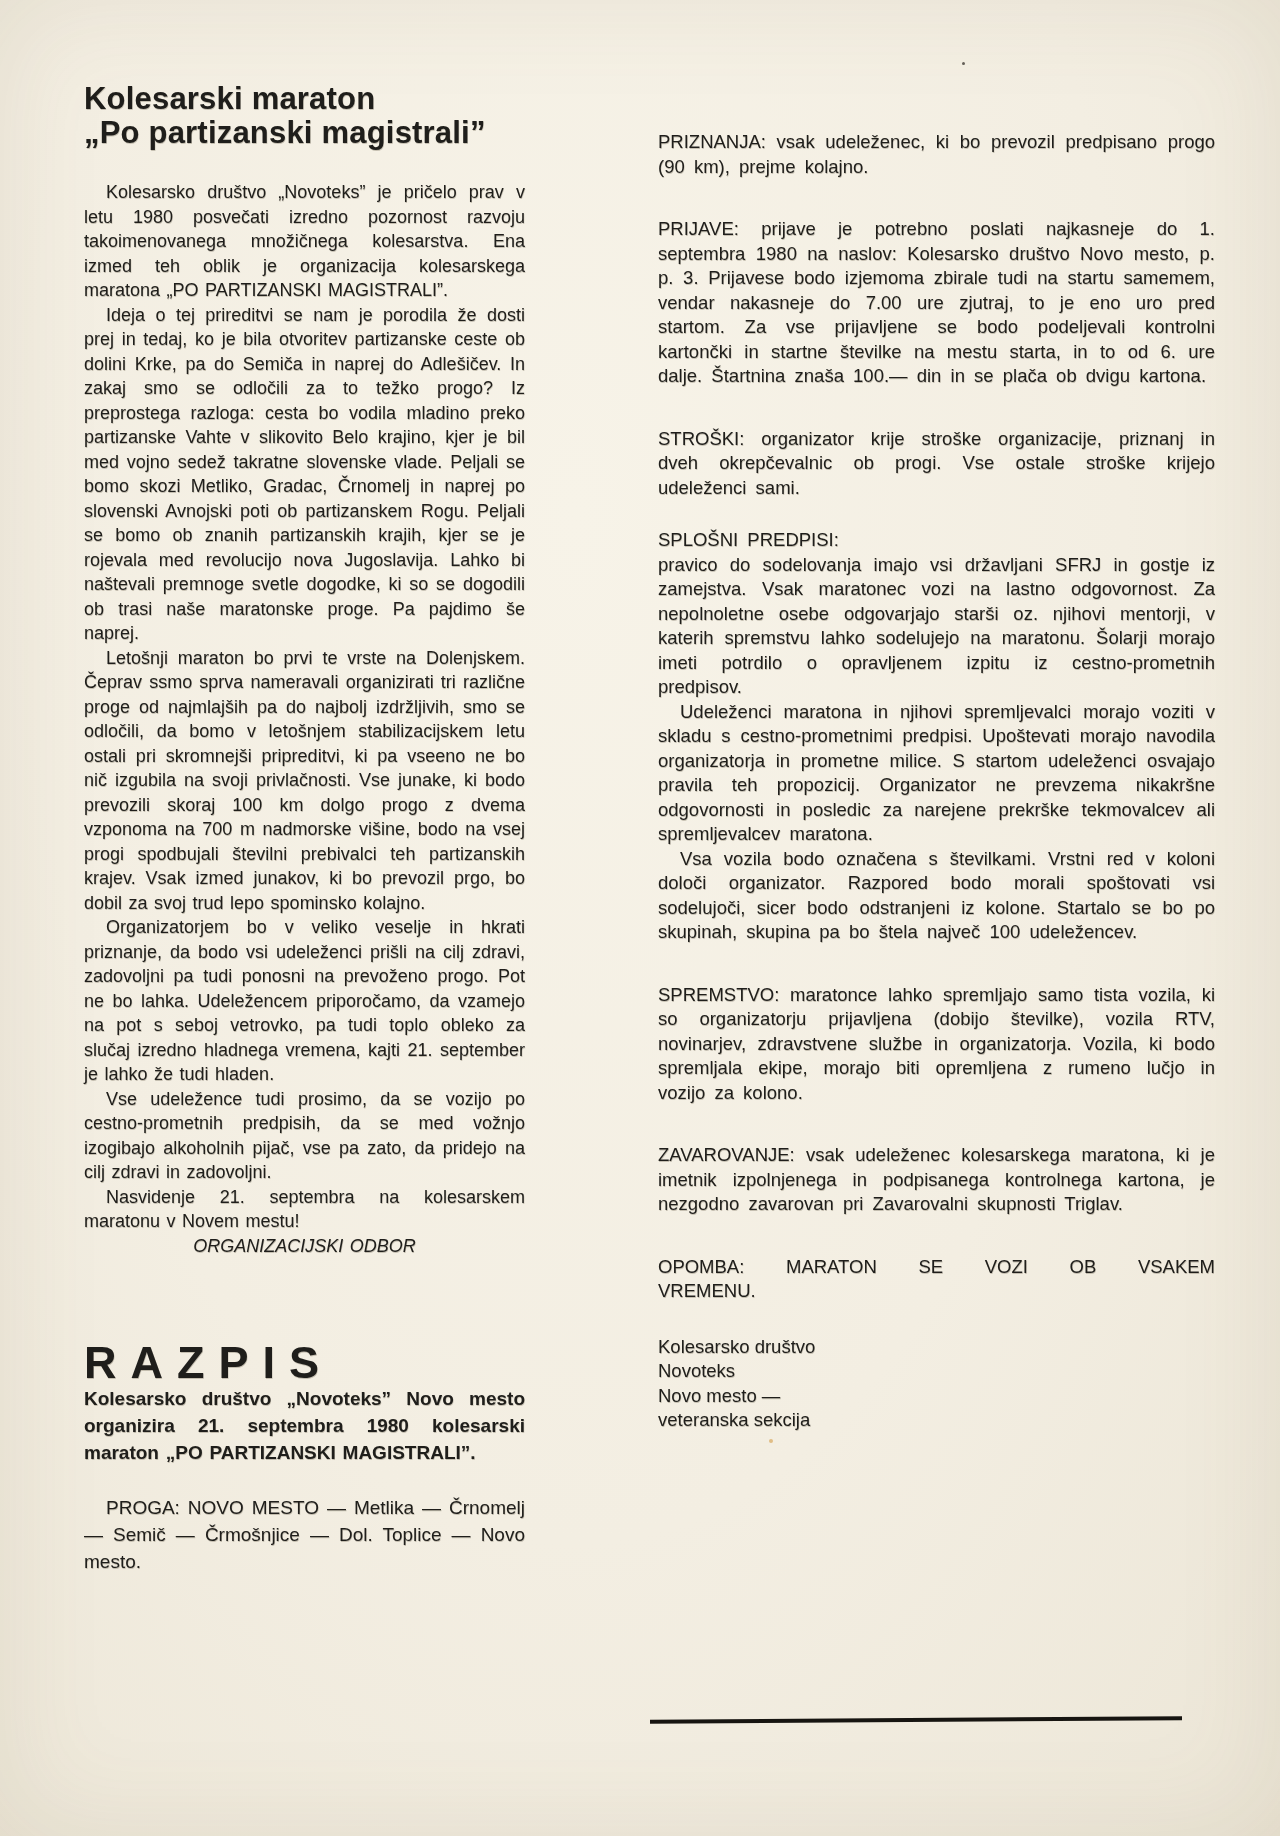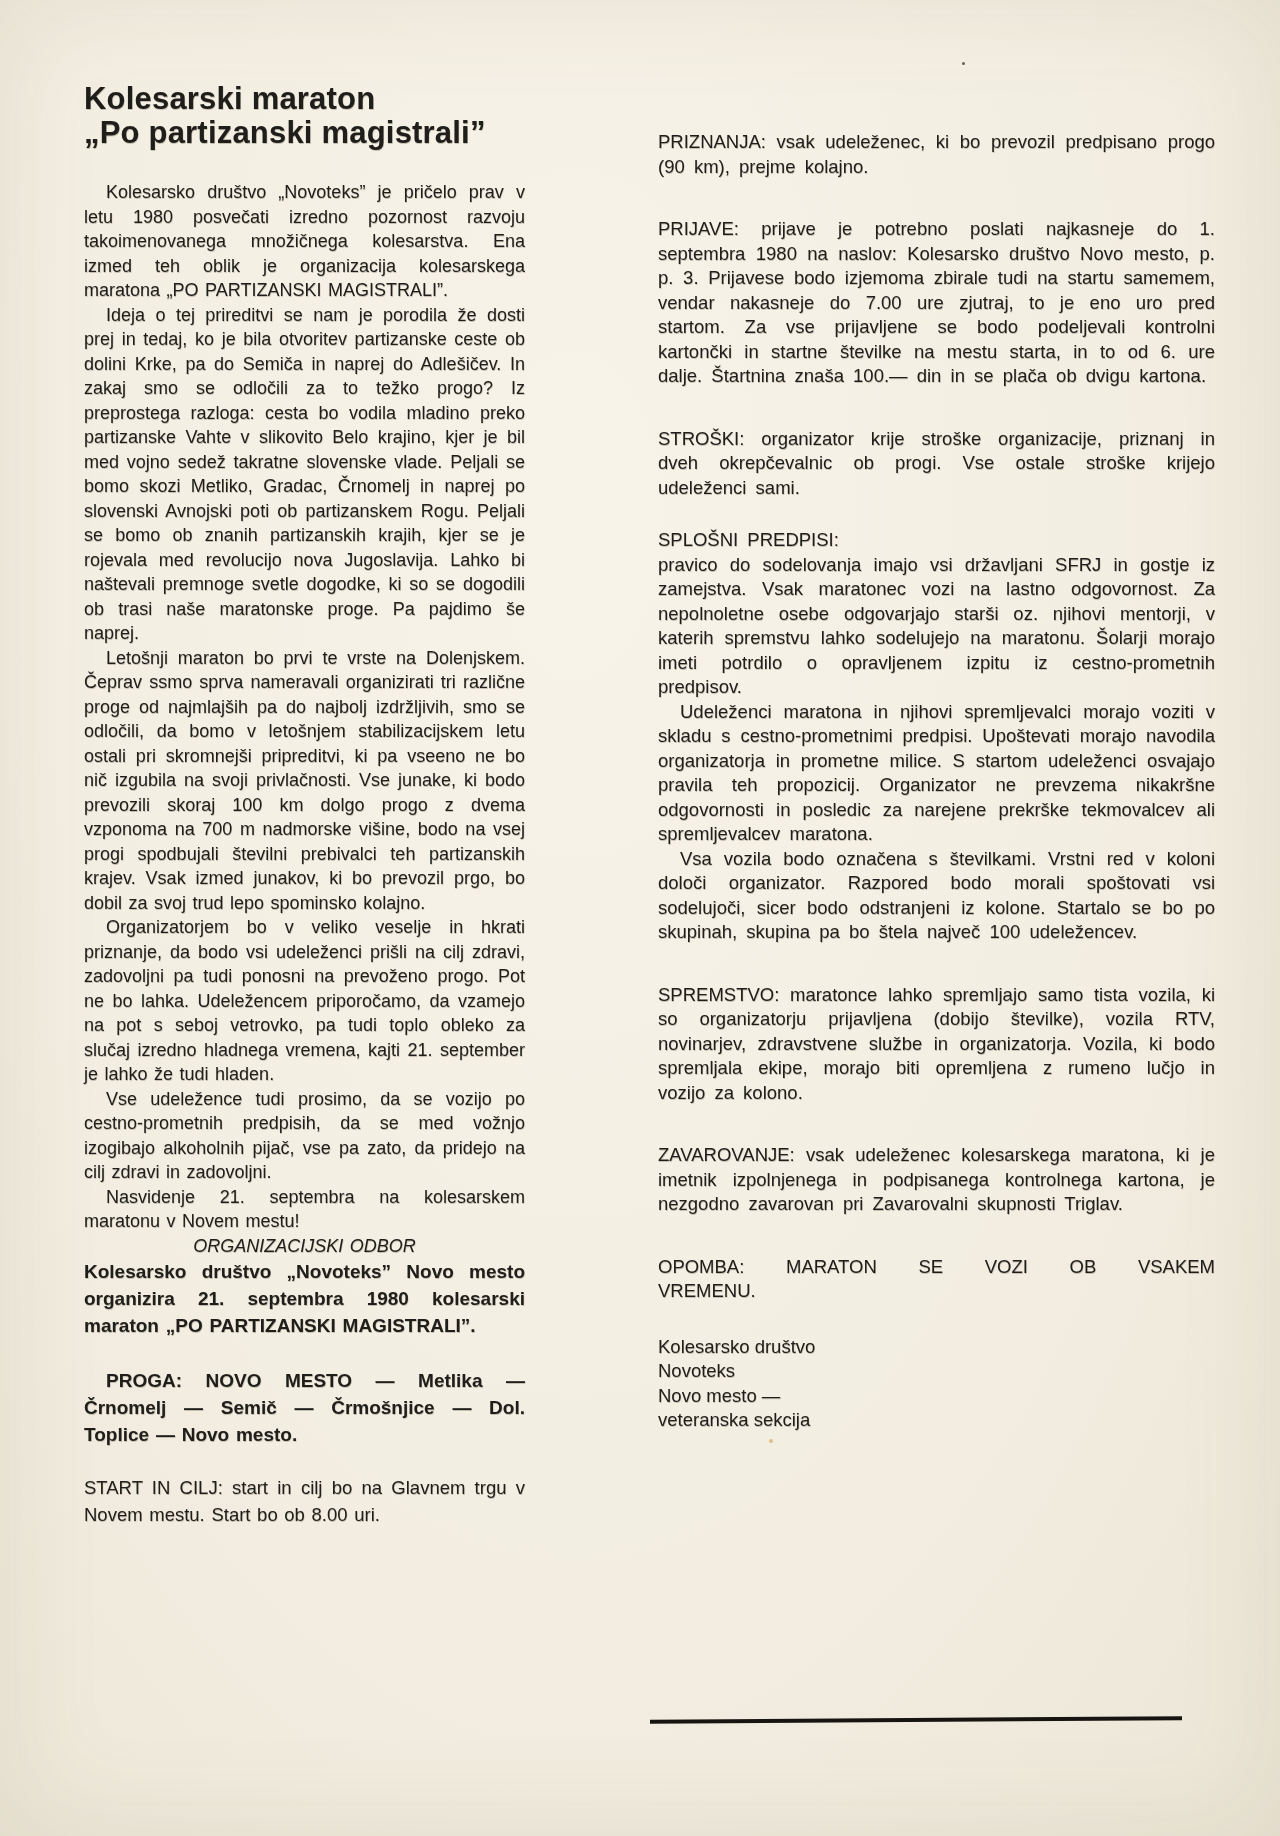--- a/index.html
+++ b/index.html
@@ -29,21 +29,21 @@
 
   .title { margin: 0; font-size: 31px; font-weight: bold; letter-spacing: 0.2px; line-height: 1.1; }
   .title-1 { padding-top: 82px; }
   .title-2 { }
   .body-start { margin-top: 30px; }
 
   .signoff { text-align: center; font-style: italic; }
 
   .razpis { margin: 82px 0 0; font-size: 45px; font-weight: bold; letter-spacing: 14px; line-height: 1; }
   .razpis-intro { font-weight: bold; font-size: 19px; line-height: 27px; }
-  .proga  { margin-top: 28px; font-weight: bold; font-size: 19px; line-height: 27px; }
+  .proga  { margin-top: 28px; font-weight: normal; font-size: 19px; line-height: 27px; }
   .start  { margin-top: 26px; font-size: 18.5px; line-height: 27px; }
 
   .col-right p { font-size: 18.5px; word-spacing: 4px; }
   .r-first { padding-top: 130px; }
   .sec { margin-top: 38px; }
   .sec-tight { margin-top: 28px; }
   .nosp { margin-top: 0; }
   .opomba-l1 { text-align-last: justify; }
   .signature { margin-top: 31px; padding-right: 32px; text-align: left; font-size: 18.5px; line-height: 24.5px; }
 
@@ -69,24 +69,24 @@
 
     <p class="indent body-start">Kolesarsko društvo „Novoteks” je pričelo prav v letu 1980 posvečati izredno pozornost razvoju takoimenovanega množičnega kolesarstva. Ena izmed teh oblik je organizacija kolesarskega maratona „PO PARTIZANSKI MAGISTRALI”.</p>
     <p class="indent">Ideja o tej prireditvi se nam je porodila že dosti prej in tedaj, ko je bila otvoritev partizanske ceste ob dolini Krke, pa do Semiča in naprej do Adlešičev. In zakaj smo se odločili za to težko progo? Iz preprostega razloga: cesta bo vodila mladino preko partizanske Vahte v slikovito Belo krajino, kjer je bil med vojno sedež takratne slovenske vlade. Peljali se bomo skozi Metliko, Gradac, Črnomelj in naprej po slovenski Avnojski poti ob partizanskem Rogu. Peljali se bomo ob znanih partizanskih krajih, kjer se je rojevala med revolucijo nova Jugoslavija. Lahko bi naštevali premnoge svetle dogodke, ki so se dogodili ob trasi naše maratonske proge. Pa pajdimo še naprej.</p>
     <p class="indent">Letošnji maraton bo prvi te vrste na Dolenjskem. Čeprav ssmo sprva nameravali organizirati tri različne proge od najmlajših pa do najbolj izdržljivih, smo se odločili, da bomo v letošnjem stabilizacijskem letu ostali pri skromnejši pripreditvi, ki pa vseeno ne bo nič izgubila na svoji privlačnosti. Vse junake, ki bodo prevozili skoraj 100 km dolgo progo z dvema vzponoma na 700 m nadmorske višine, bodo na vsej progi spodbujali številni prebivalci teh partizanskih krajev. Vsak izmed junakov, ki bo prevozil prgo, bo dobil za svoj trud lepo spominsko kolajno.</p>
     <p class="indent">Organizatorjem bo v veliko veselje in hkrati priznanje, da bodo vsi udeleženci prišli na cilj zdravi, zadovoljni pa tudi ponosni na prevoženo progo. Pot ne bo lahka. Udeležencem priporočamo, da vzamejo na pot s seboj vetrovko, pa tudi toplo obleko za slučaj izredno hladnega vremena, kajti 21. september je lahko že tudi hladen.</p>
     <p class="indent">Vse udeležence tudi prosimo, da se vozijo po cestno-prometnih predpisih, da se med vožnjo izogibajo alkoholnih pijač, vse pa zato, da pridejo na cilj zdravi in zadovoljni.</p>
     <p class="indent">Nasvidenje 21. septembra na kolesarskem maratonu v Novem mestu!</p>
 
     <p class="signoff">ORGANIZACIJSKI ODBOR</p>
 
+    <h2 class="razpis">RAZPIS</h2>
 
     <p class="razpis-intro">Kolesarsko društvo „Novoteks” Novo mesto organizira 21. septembra 1980 kolesarski maraton „PO PARTIZANSKI MAGISTRALI”.</p>
     <p class="proga indent">PROGA: NOVO MESTO — Metlika — Črnomelj — Semič — Črmošnjice — Dol. Toplice — Novo mesto.</p>
-    <p class="start">START IN CILJ: start in cilj bo na Glavnem trgu v Novem mestu. Start bo ob 8.00 uri.</p>
   </section>
 
   <section class="col col-right">
     <p class="r-first">PRIZNANJA: vsak udeleženec, ki bo prevozil predpisano progo (90 km), prejme kolajno.</p>
     <p class="sec">PRIJAVE: prijave je potrebno poslati najkasneje do 1. septembra 1980 na naslov: Kolesarsko društvo Novo mesto, p. p. 3. Prijavese bodo izjemoma zbirale tudi na startu samemem, vendar nakasneje do 7.00 ure zjutraj, to je eno uro pred startom. Za vse prijavljene se bodo podeljevali kontrolni kartončki in startne številke na mestu starta, in to od 6. ure dalje. Štartnina znaša 100.— din in se plača ob dvigu kartona.</p>
     <p class="sec">STROŠKI: organizator krije stroške organizacije, priznanj in dveh okrepčevalnic ob progi. Vse ostale stroške krijejo udeleženci sami.</p>
     <p class="sec-tight">SPLOŠNI PREDPISI:</p>
     <p class="nosp">pravico do sodelovanja imajo vsi državljani SFRJ in gostje iz zamejstva. Vsak maratonec vozi na lastno odgovornost. Za nepolnoletne osebe odgovarjajo starši oz. njihovi mentorji, v katerih spremstvu lahko sodelujejo na maratonu. Šolarji morajo imeti potrdilo o opravljenem izpitu iz cestno-prometnih predpisov.</p>
     <p class="nosp indent">Udeleženci maratona in njihovi spremljevalci morajo voziti v skladu s cestno-prometnimi predpisi. Upoštevati morajo navodila organizatorja in prometne milice. S startom udeleženci osvajajo pravila teh propozicij. Organizator ne prevzema nikakršne odgovornosti in posledic za narejene prekrške tekmovalcev ali spremljevalcev maratona.</p>
     <p class="nosp indent">Vsa vozila bodo označena s številkami. Vrstni red v koloni določi organizator. Razpored bodo morali spoštovati vsi sodelujoči, sicer bodo odstranjeni iz kolone. Startalo se bo po skupinah, skupina pa bo štela največ 100 udeležencev.</p>

